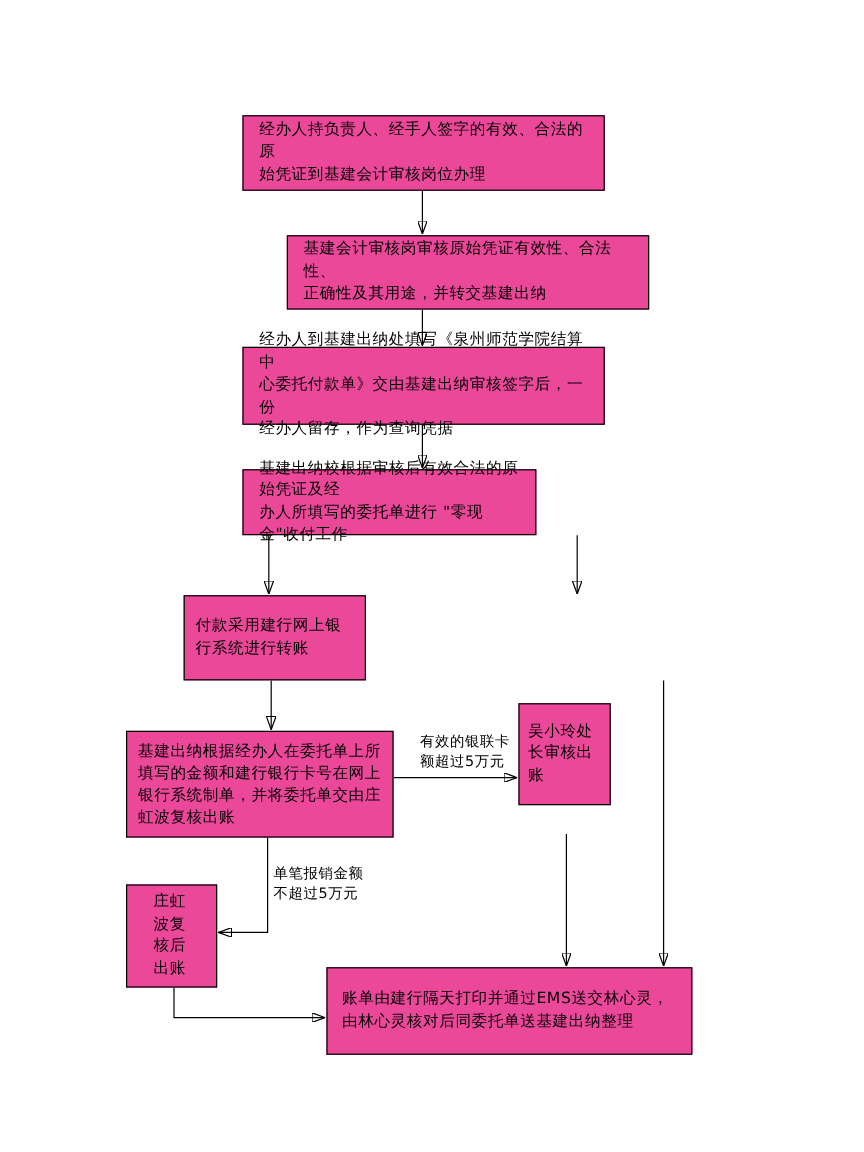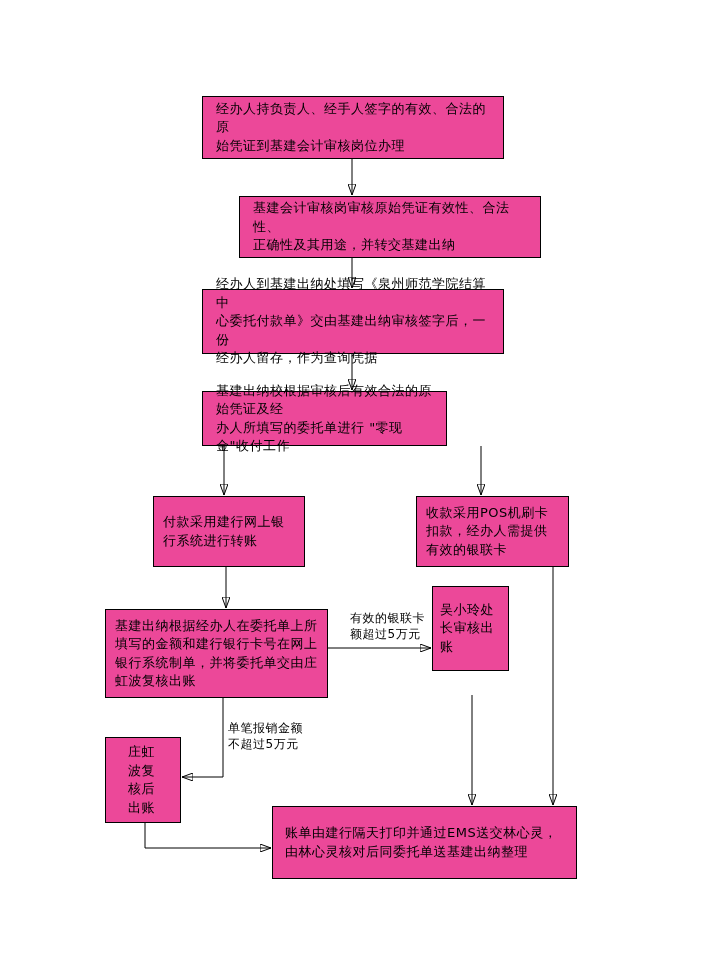--- a/index.html
+++ b/index.html
@@ -93,25 +93,20 @@
 经办人留存，作为查询凭据</span>
   </div>
   <div class="node n4">
     <span>基建出纳校根据审核后有效合法的原始凭证及经
 办人所填写的委托单进行 "零现金"收付工作</span>
   </div>
   <div class="node n5">
     <span>付款采用建行网上银
 行系统进行转账</span>
   </div>
-  <div class="node n6">
-    <span>收款采用POS机刷卡
-扣款，经办人需提供
-有效的银联卡</span>
-  </div>
   <div class="node n7">
     <span>基建出纳根据经办人在委托单上所
 填写的金额和建行银行卡号在网上
 银行系统制单，并将委托单交由庄
 虹波复核出账</span>
   </div>
   <div class="node n8">
     <span>吴小玲处
 长审核出
 账</span>

